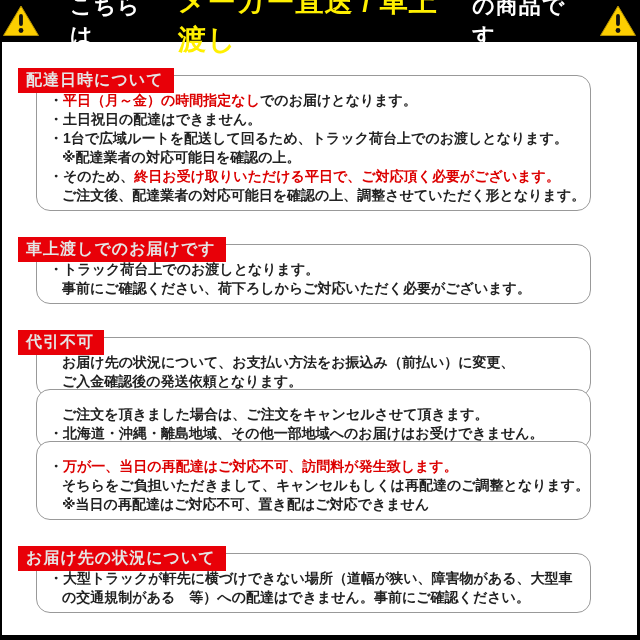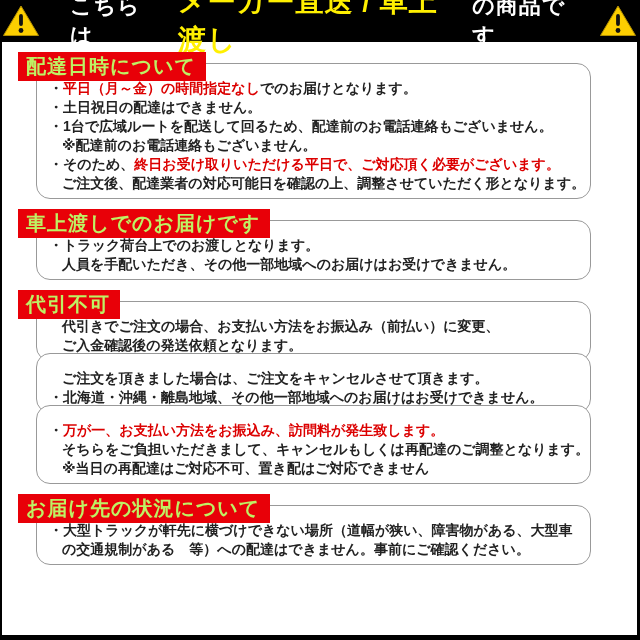--- a/index.html
+++ b/index.html
@@ -36,26 +36,27 @@
   }
   .warn{flex:0 0 auto;}
   .sections{padding:5px 0 0 16px;}
   .section{margin-top:10px;}
   .section:first-child{margin-top:5px;}
   .label{
     display:inline-block;
     position:relative;
     z-index:2;
     background:var(--label-bg,#e80000);
-    color:#bef264;
-    font-size:20px;
+    color:#e5e5e5;
+    font-size:16px;
     font-weight:bold;
     line-height:1;
     padding:4px 10px 5px 8px;
     letter-spacing:1px;
+    margin-top:16px;
   }
   .box{
     position:relative;
     z-index:1;
     margin:-18px 46px 0 18px;
     border:1px solid #999;
     border-radius:14px;
     background:#fff;
     padding:15px 8px 5px 12px;
   }
@@ -85,39 +86,39 @@
     <svg class="warn" width="38" height="34" viewBox="0 0 38 34" aria-hidden="true">
       <path d="M19 2 L36.5 31.5 L1.5 31.5 Z" fill="#fcce00" stroke="#b38f00" stroke-width="1" stroke-linejoin="round"></path>
       <rect x="17.1" y="10" width="3.8" height="12" rx="1.9" fill="#111"></rect>
       <circle cx="19" cy="26.5" r="2.4" fill="#111"></circle>
     </svg>
   </div>
   <div class="sections">
       <div class="section"><div class="label">配達日時について</div><div class="box">
           <div class="line"><span>・</span><span class="red">平日（月～金）の時間指定なし</span><span>でのお届けとなります。</span></div>
           <div class="line"><span>・土日祝日の配達はできません。</span></div>
-          <div class="line"><span>・1台で広域ルートを配送して回るため、配達前のお電話連絡もございません。</span></div>
-          <div class="line indent"><span>※配達前のお電話連絡もございません。</span></div>
+          <div class="line"><span>・1台で広域ルートを配送して回るため、トラック荷台上でのお渡しとなります。</span></div>
+          <div class="line indent"><span>※配達業者の対応可能日を確認の上。</span></div>
           <div class="line"><span>・そのため、</span><span class="red">終日お受け取りいただける平日で、ご対応頂く必要がございます。</span></div>
           <div class="line indent"><span>ご注文後、配達業者の対応可能日を確認の上、調整させていただく形となります。</span></div>
         </div></div>
       <div class="section"><div class="label">車上渡しでのお届けです</div><div class="box">
           <div class="line"><span>・トラック荷台上でのお渡しとなります。</span></div>
-          <div class="line indent"><span>人員を手配いただき、その他一部地域へのお届けはお受けできません。</span></div>
+          <div class="line indent"><span>事前にご確認ください、荷下ろしからご対応いただく必要がございます。</span></div>
         </div></div>
       <div class="section"><div class="label">代引不可</div><div class="box">
-          <div class="line indent"><span>代引きでご注文の場合、お支払い方法をお振込み（前払い）に変更、</span></div>
+          <div class="line indent"><span>お届け先の状況について、お支払い方法をお振込み（前払い）に変更、</span></div>
           <div class="line indent"><span>ご入金確認後の発送依頼となります。</span></div>
         </div></div>
       <div class="section"><div class="box">
           <div class="line indent"><span>ご注文を頂きました場合は、ご注文をキャンセルさせて頂きます。</span></div>
           <div class="line"><span>・北海道・沖縄・離島地域、その他一部地域へのお届けはお受けできません。</span></div>
         </div></div>
       <div class="section"><div class="box">
-          <div class="line"><span>・</span><span class="red">万が一、お支払い方法をお振込み、訪問料が発生致します。</span></div>
+          <div class="line"><span>・</span><span class="red">万が一、当日の再配達はご対応不可、訪問料が発生致します。</span></div>
           <div class="line indent"><span>そちらをご負担いただきまして、キャンセルもしくは再配達のご調整となります。</span></div>
           <div class="line indent"><span>※当日の再配達はご対応不可、置き配はご対応できません</span></div>
         </div></div>
       <div class="section"><div class="label">お届け先の状況について</div><div class="box">
           <div class="line"><span>・大型トラックが軒先に横づけできない場所（道幅が狭い、障害物がある、大型車</span></div>
           <div class="line indent"><span>の交通規制がある　等）への配達はできません。事前にご確認ください。</span></div>
         </div></div>
     </div>
 </div>
 

